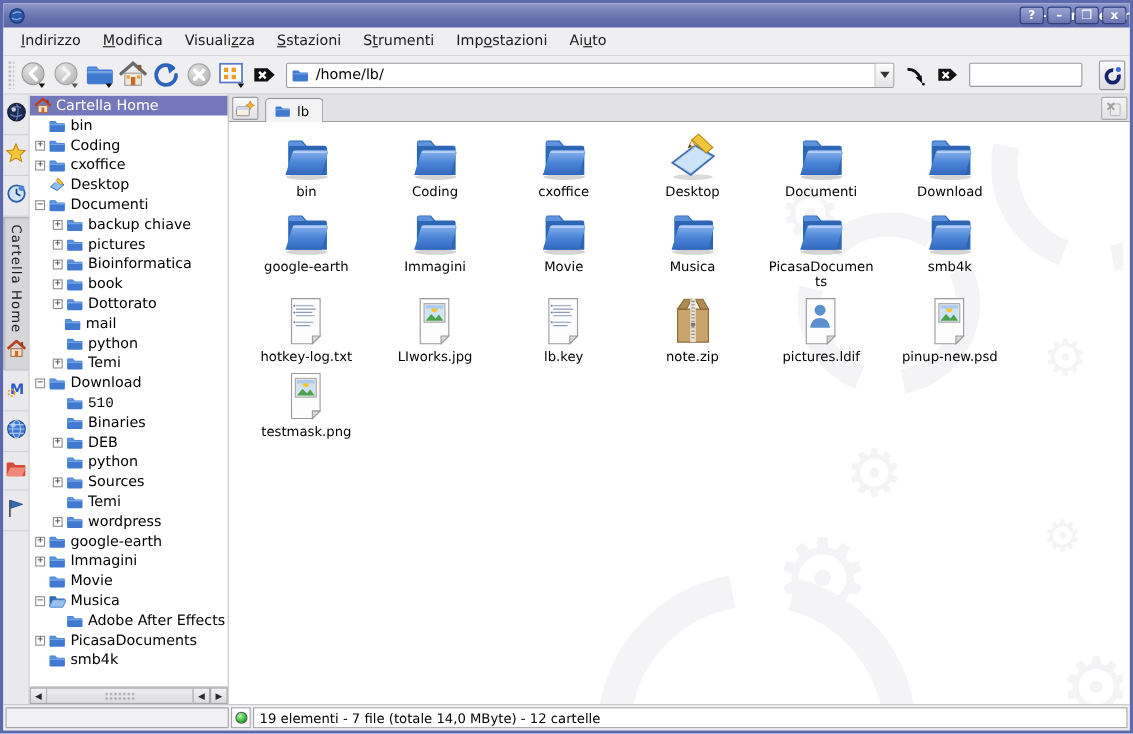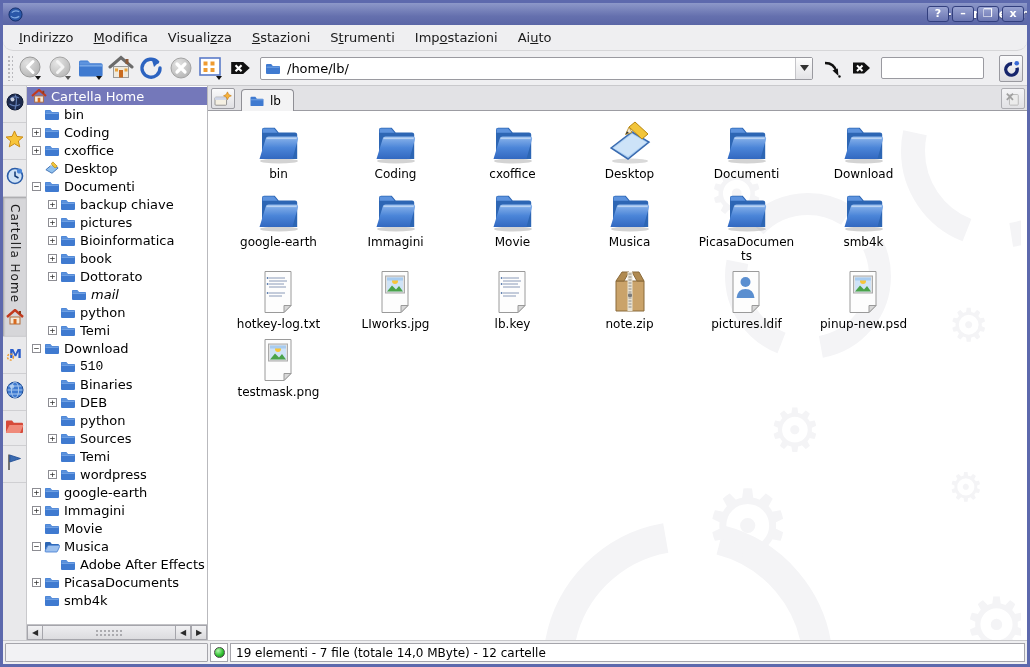--- a/index.html
+++ b/index.html
@@ -22,21 +22,21 @@
   .winbtn {
     width:22px; height:16px; margin-left:3px; border-radius:3px;
     background:linear-gradient(#9aa4d2,#6a75b1); border:1px solid #323f7e;
     color:#fff; font-size:11px; font-weight:bold; line-height:14px; text-align:center;
     z-index:2; cursor:default;
   }
   
   #menubar {
     height:26px; flex:0 0 26px; display:flex; align-items:center;
     background:#efeff1; border-bottom:1px solid #d6d6d8; padding-left:6px;
-    font-size:13px; color:#1a1a1a;border-radius:10px;
+    font-size:13px; color:#1a1a1a;
   }
   .menu-item { padding:3px 10px; }
   .menu-item u { text-decoration:underline; }
   
   #toolbar {
     height:35px; flex:0 0 35px; display:flex; align-items:center;
     background:#efeff1; border-bottom:1px solid #c9c9cc; padding:0 4px;
   }
   .tb-grip { width:6px; height:26px; margin-right:3px;
     background-image:radial-gradient(#b9b9bd 1px, transparent 1.3px);
@@ -451,21 +451,21 @@
           </div>
           <div class="tree-row" style="padding-left: 21px;">
             <span class="expander">+</span>
             <span class="tree-icon"><svg width="16" height="14" viewBox="0 0 16 14">
                 <path d="M1 12 V4 a1 1 0 0 1 1-1 h4.2 l1.6 2 H14 a1 1 0 0 1 1 1 v6 a1 1 0 0 1 -1 1 H2 a1 1 0 0 1 -1-1 z" fill="#3f7ad0"></path>
                 <path d="M1.5 5.6 h13 v1.3 h-13 z" fill="#76a6e6"></path>
                 <path d="M1.5 3.6 h5.3 l1.4 1.8 H1.5 z" fill="#5d93de"></path>
               </svg></span>
             <span class="tree-label">Dottorato</span>
           </div>
-          <div class="tree-row" style="padding-left: 32px; font-style: italic;">
+          <div class="tree-row" style="padding-left: 19px;">
             <span class="exp-spacer"></span>
             <span class="tree-icon"><svg width="16" height="14" viewBox="0 0 16 14">
                 <path d="M1 12 V4 a1 1 0 0 1 1-1 h4.2 l1.6 2 H14 a1 1 0 0 1 1 1 v6 a1 1 0 0 1 -1 1 H2 a1 1 0 0 1 -1-1 z" fill="#3f7ad0"></path>
                 <path d="M1.5 5.6 h13 v1.3 h-13 z" fill="#76a6e6"></path>
                 <path d="M1.5 3.6 h5.3 l1.4 1.8 H1.5 z" fill="#5d93de"></path>
               </svg></span>
             <span class="tree-label">mail</span>
           </div>
           <div class="tree-row" style="padding-left: 21px;">
             <span class="exp-spacer"></span>

